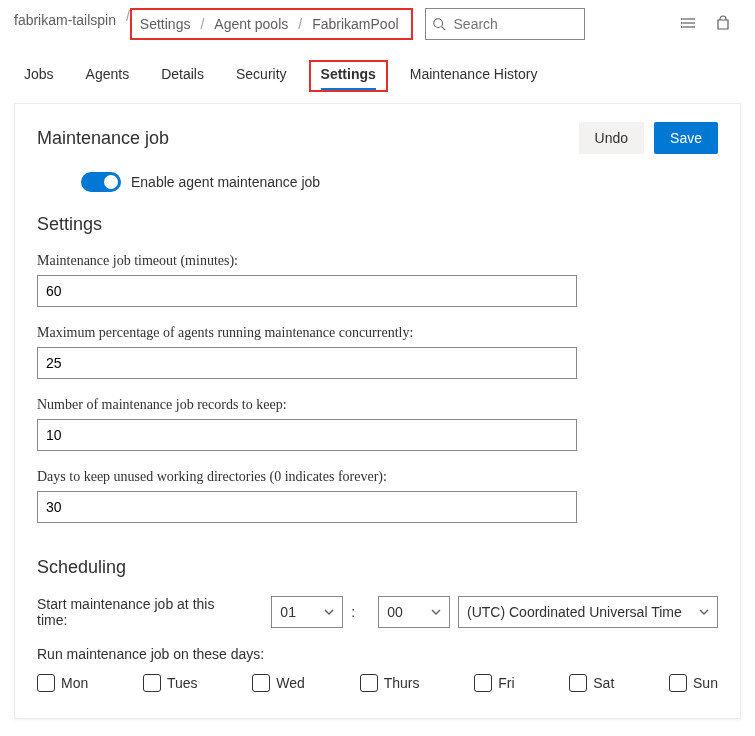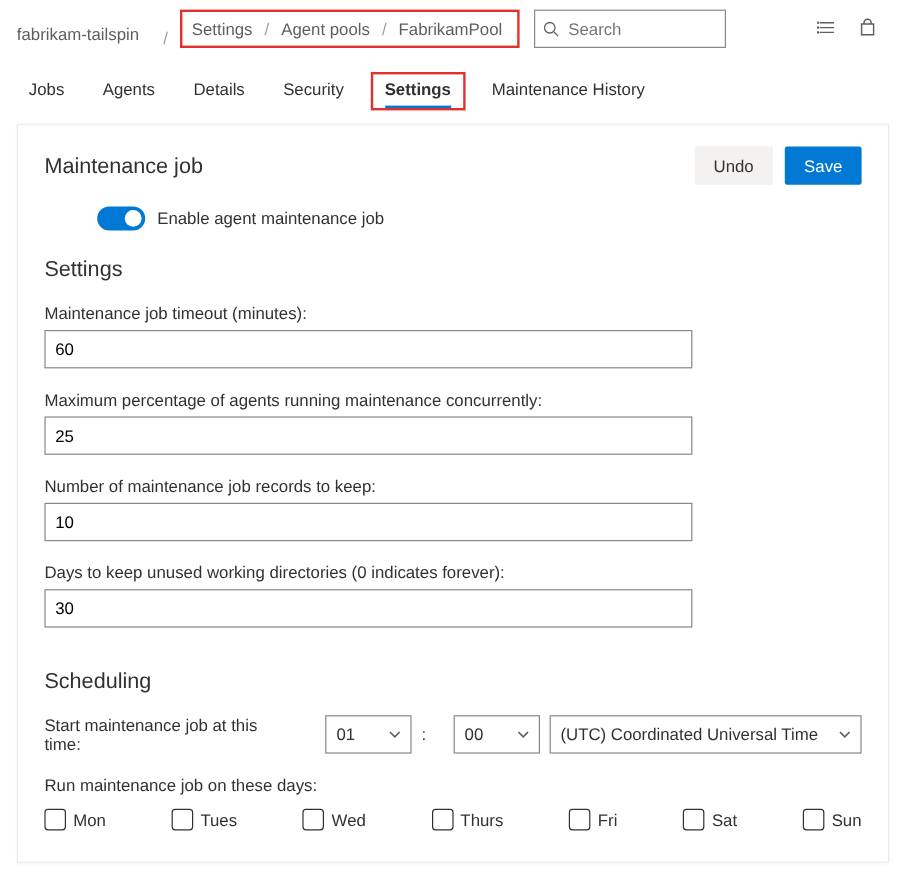--- a/index.html
+++ b/index.html
@@ -12,22 +12,22 @@
     width: 755px;
   }
   .topbar {
     display: flex;
     align-items: center;
     padding: 8px 14px 4px 14px;
     gap: 6px;
   }
   .breadcrumb {
     display: flex;
-    align-items: flex-end;
-    gap: 10px;
+    align-items: flex-start;
+    gap: 0;
     flex: 0 0 auto;
   }
   .crumb {
     color: #605e5c;
     padding: 4px 8px;
     font-size: 14px;
     cursor: pointer;
   }
   .crumb.first { padding-left: 0; }
   .sep { color: #a19f9d; padding: 0 2px; }
@@ -155,20 +155,21 @@
     font-weight: 400;
     margin: 0 0 18px 0;
   }
   .field {
     margin-bottom: 18px;
   }
   .field-label {
     display: block;
     margin-bottom: 6px;
     color: #323130;
+    font-family: Liberation Serif, serif;
   }
   .field input[type=text] {
     width: 540px;
     height: 32px;
     border: 1px solid #8a8886;
     padding: 0 8px;
     font-size: 14px;
   }
 
   .sched-row {

